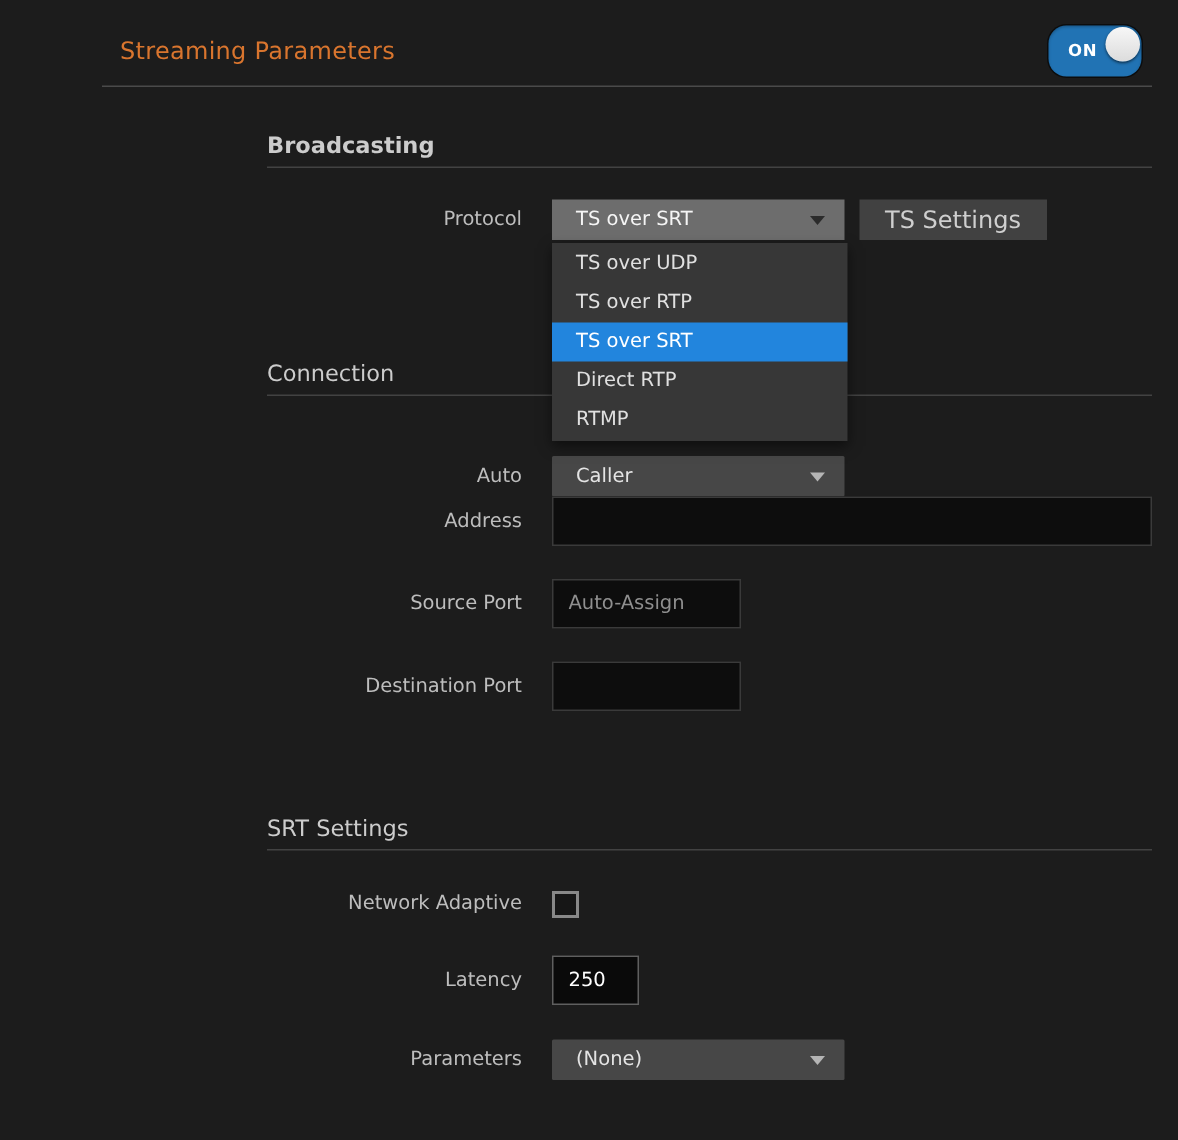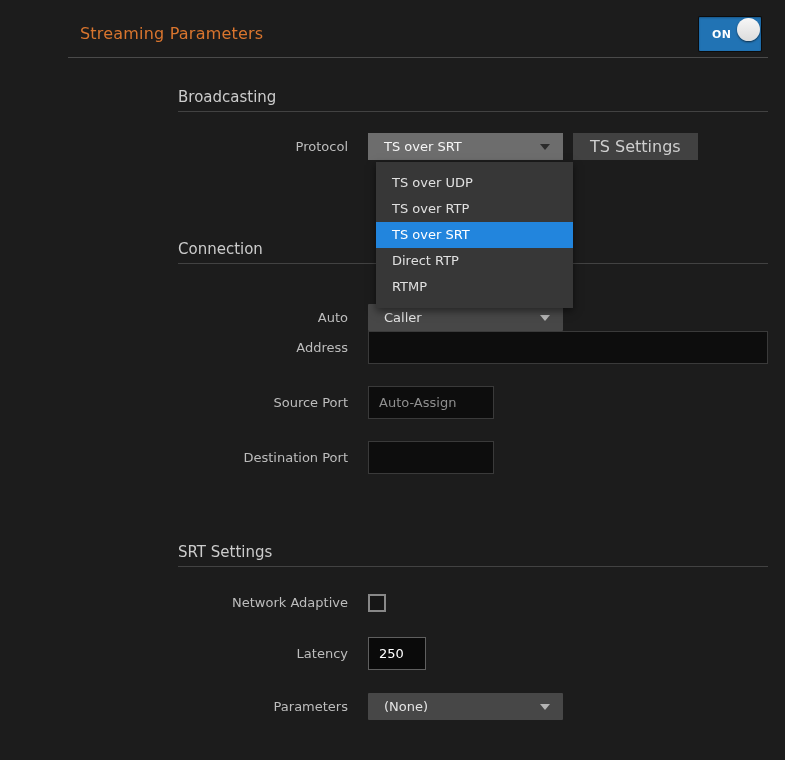--- a/index.html
+++ b/index.html
@@ -10,41 +10,41 @@
     overflow:hidden;
     position:relative;
   }
   
   .header-row{
     display:flex;justify-content:space-between;align-items:center;
     padding:21px 24px 0 80px;height:25px;
   }
   .page-title{color:#d9752e;font-size:16px;letter-spacing:.2px;}
   .toggle{
-    width:62px;height:34px;border-radius:1px;
+    width:62px;height:34px;border-radius:12px;
     background:#2173b4;position:relative;cursor:pointer;
     box-shadow:0 0 0 1px rgba(0,0,0,.55), inset 0 1px 2px rgba(0,0,0,.25);
   }
   .toggle-label{
     position:absolute;left:13px;top:50%;transform:translateY(-50%);
     color:#fff;font-size:11px;font-weight:bold;letter-spacing:.5px;
   }
   .toggle-knob{
     position:absolute;right:1px;top:1px;width:23px;height:23px;border-radius:50%;
     background:linear-gradient(#f7f7f7,#dcdcdc);
     box-shadow:0 1px 2px rgba(0,0,0,.6);
   }
   .header-divider{border:0;border-top:1px solid #4a4a4a;margin:11px 17px 0 68px;}
   
   .section{margin:0 17px 0 178px;}
   .section-title{
     color:#cccccc;font-size:15px;line-height:18px;padding-bottom:5px;
     border-bottom:1px solid #424242;
   }
-  .mt-broadcast{margin-top:30px;}
+  .mt-broadcast{margin-top:30px;font-weight:bold;}
   .mt-connection{margin-top:80px;}
   .mt-srt{margin-top:69px;}
   .form-row{display:flex;align-items:center;min-height:27px;}
   .row-label{
     width:170px;min-width:170px;text-align:right;margin-right:20px;
     color:#bdbdbd;font-size:13px;
   }
   
   .dropdown{
     width:195px;height:27px;box-sizing:border-box;
@@ -62,22 +62,22 @@
     border-left:5px solid transparent;border-right:5px solid transparent;
     border-top:6px solid #b5b5b5;
   }
   .btn{
     margin-left:10px;height:27px;padding:0 17px;
     background:#414141;color:#cfcfcf;font-size:16px;
     border:none;cursor:pointer;font-family:inherit;
   }
   .dd-wrap{position:relative;}
   .dd-menu{
-    position:absolute;left:8px;top:29px;width:197px;z-index:10;
-    background:#373737;padding:8px 0;
+    position:absolute;left:0;top:29px;width:197px;z-index:10;
+    background:#373737;padding:1px 0;
     box-shadow:0 3px 8px rgba(0,0,0,.5);
   }
   .dd-item{
     height:26px;line-height:26px;padding-left:16px;
     color:#e0e0e0;font-size:13px;cursor:pointer;
   }
   .dd-item.selected{background:#2285dd;color:#ffffff;}
   .text-input{
     height:33px;box-sizing:border-box;
     background:#0d0d0d;border:1px solid #3a3a3a;

